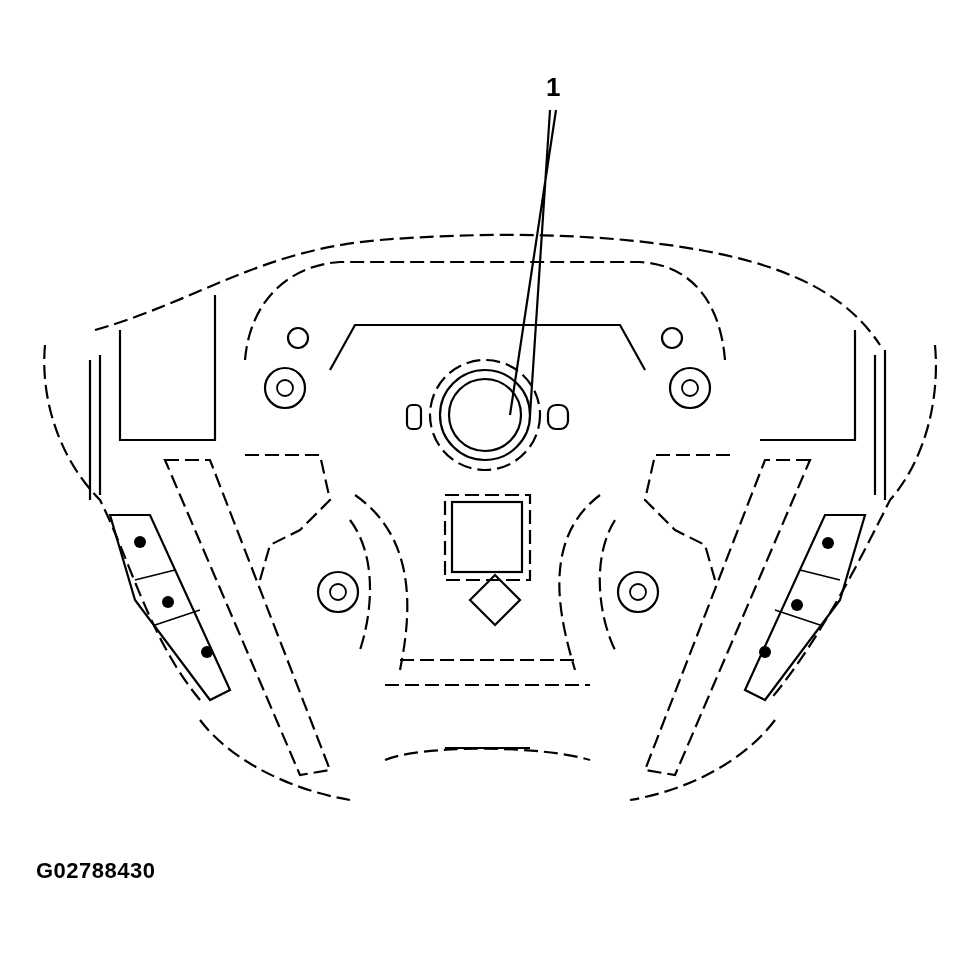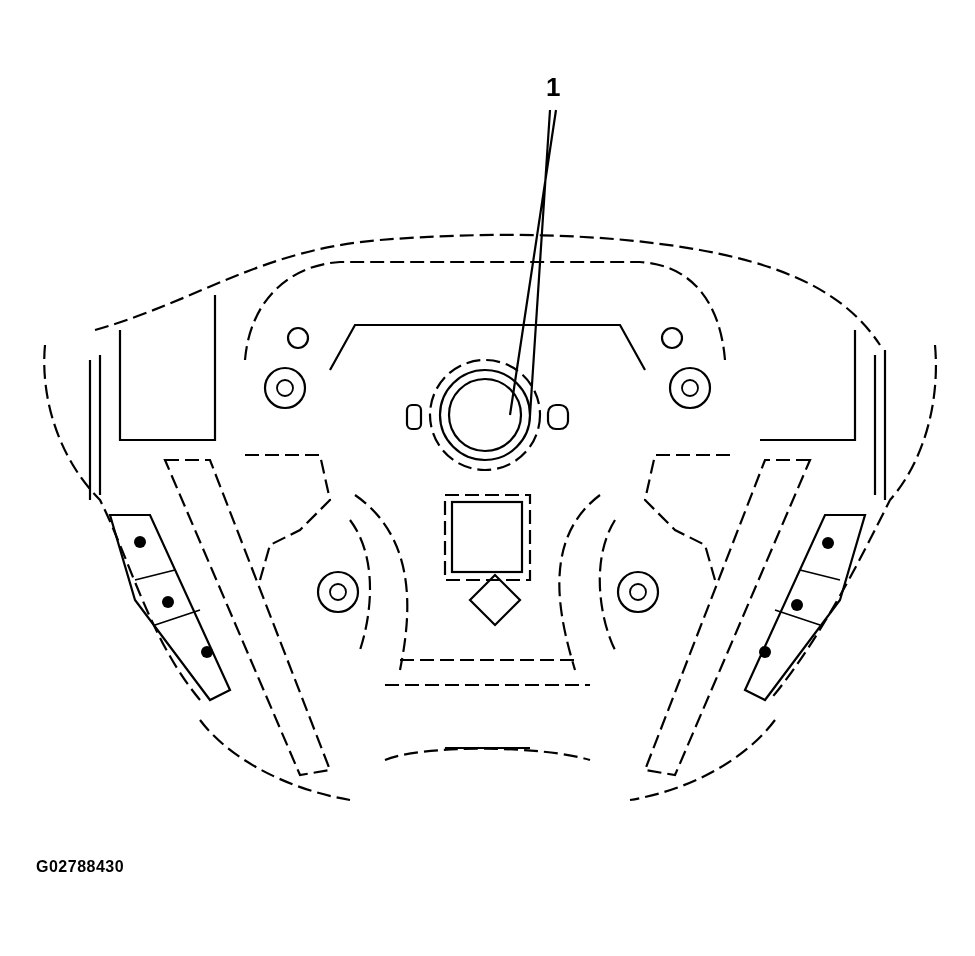--- a/index.html
+++ b/index.html
@@ -3,21 +3,21 @@
 <meta charset="utf-8">
 <style>
   html, body { margin:0; padding:0; background:#ffffff; }
   body { width:975px; height:956px; position:relative; overflow:hidden; font-family:"Liberation Sans", sans-serif; }
   #drawing { position:absolute; left:0; top:0; width:975px; height:956px; }
   .ln { fill:none; stroke:#000; stroke-width:2.2; }
   .dash { fill:none; stroke:#000; stroke-width:2.2; stroke-dasharray:14 6; }
   .thin { fill:none; stroke:#000; stroke-width:1.8; }
   .fill { fill:#000; stroke:none; }
   .callout-label { position:absolute; left:546px; top:72px; font-size:26px; font-weight:bold; color:#000; }
-  .figure-id { position:absolute; left:36px; top:858px; font-size:16px; font-weight:bold; color:#000; letter-spacing:0.5px; }
+  .figure-id { position:absolute; left:36px; top:858px; font-size:22px; font-weight:bold; color:#000; letter-spacing:0.5px; }
 </style>
 </head>
 <body>
 
 <div>
   <svg id="drawing" viewBox="0 0 975 956">
 
     <path class="dash" d="M95,330 C200,300 260,250 380,240 C480,232 600,232 700,250 C800,268 850,300 880,345"></path>
     <path class="dash" d="M45,345 C40,400 60,460 100,500 C130,560 150,640 200,700"></path>
     <path class="dash" d="M935,345 C940,400 925,460 890,500 C860,560 820,640 770,700"></path>

